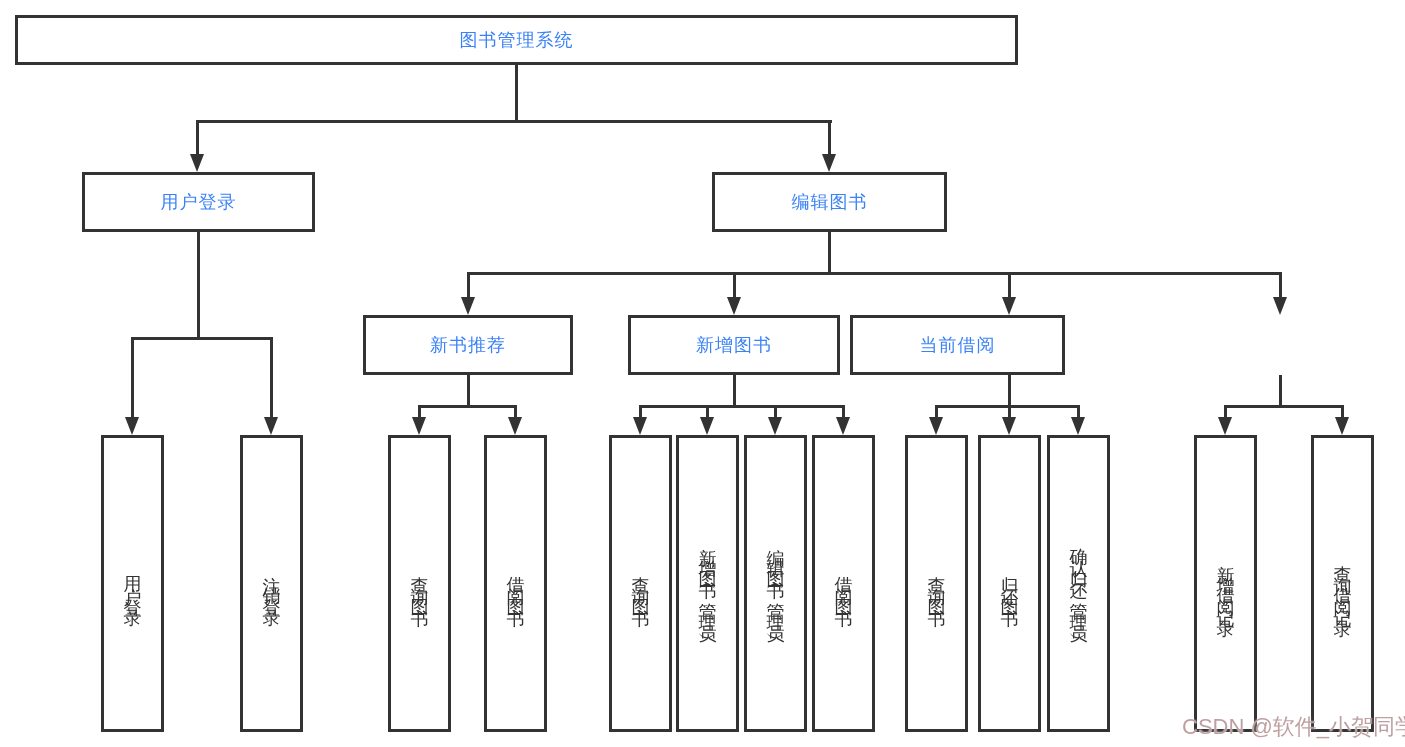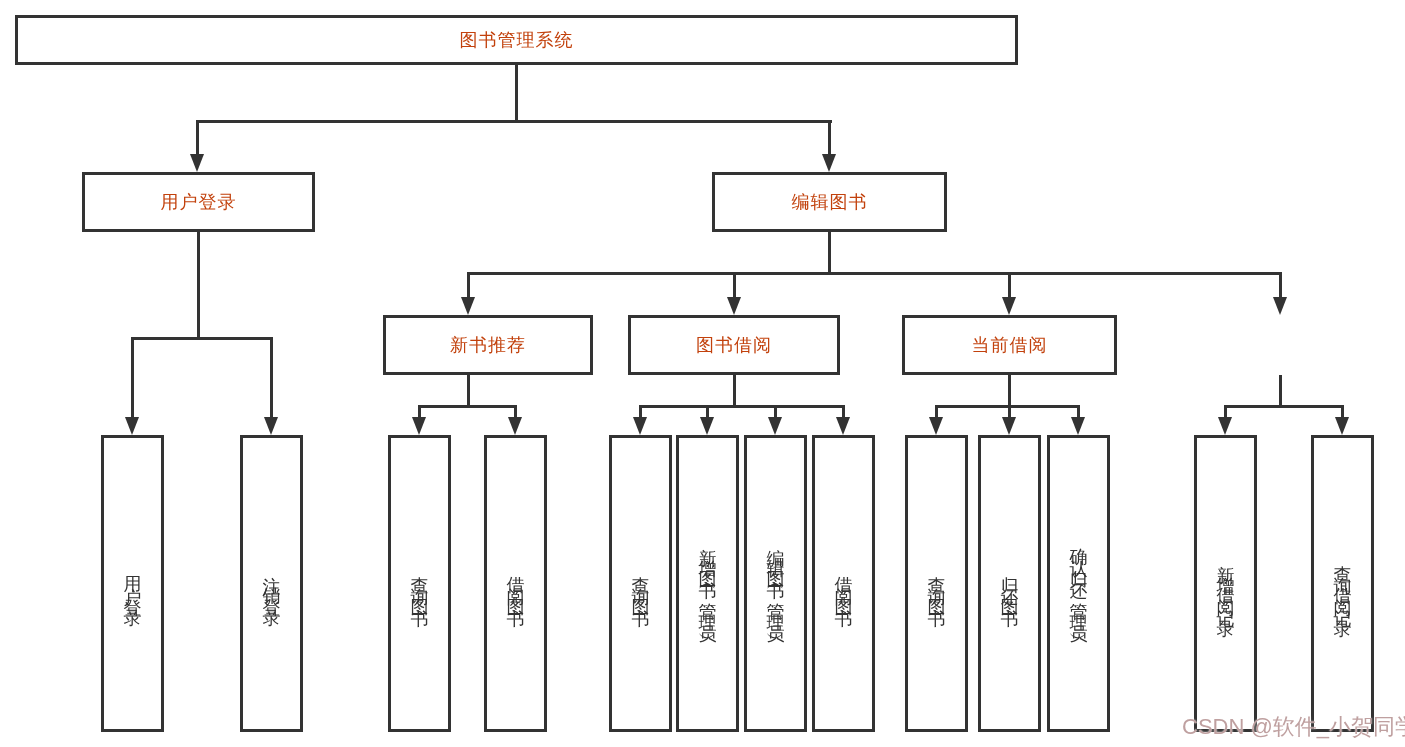--- a/index.html
+++ b/index.html
@@ -9,21 +9,21 @@
     background:#ffffff;
     font-family:"Liberation Sans","DejaVu Sans",sans-serif;
     overflow:hidden;
   }
   .box{
     position:absolute;
     box-sizing:border-box;
     border:3px solid #333333;
     background:#ffffff;
     display:flex;align-items:center;justify-content:center;
-    color:#c2410c;
+    color:#3b82f6;
     font-size:18px;
     letter-spacing:1px;
   }
   .vbox{
     position:absolute;
     box-sizing:border-box;
     border:3px solid #333333;
     background:#ffffff;
     display:flex;align-items:center;justify-content:center;
     color:#333333;
@@ -88,27 +88,27 @@
   <div class="hline" style="left:467px;top:272px;width:815px;"></div>
   <div class="vline" style="left:467px;top:272px;height:27px;"></div>
   <div class="vline" style="left:733px;top:272px;height:27px;"></div>
   <div class="vline" style="left:1008px;top:272px;height:27px;"></div>
   <div class="vline" style="left:1279px;top:272px;height:27px;"></div>
   <div class="arrow" style="left:461px;top:297px;"></div>
   <div class="arrow" style="left:727px;top:297px;"></div>
   <div class="arrow" style="left:1002px;top:297px;"></div>
   <div class="arrow" style="left:1273px;top:297px;"></div>
 
-  <div class="box" style="left:383px;top:315px;width:210px;height:60px;">
+  <div class="box" style="left:363px;top:315px;width:210px;height:60px;">
     <span>新书推荐</span>
   </div>
   <div class="box" style="left:628px;top:315px;width:212px;height:60px;">
-    <span>图书借阅</span>
+    <span>新增图书</span>
   </div>
-  <div class="box" style="left:902px;top:315px;width:215px;height:60px;">
+  <div class="box" style="left:850px;top:315px;width:215px;height:60px;">
     <span>当前借阅</span>
   </div>
 
   <div class="vline" style="left:467px;top:375px;height:30px;"></div>
   <div class="hline" style="left:418px;top:405px;width:99px;"></div>
   <div class="vline" style="left:418px;top:405px;height:14px;"></div>
   <div class="vline" style="left:514px;top:405px;height:14px;"></div>
   <div class="arrow" style="left:412px;top:417px;"></div>
   <div class="arrow" style="left:508px;top:417px;"></div>
 

